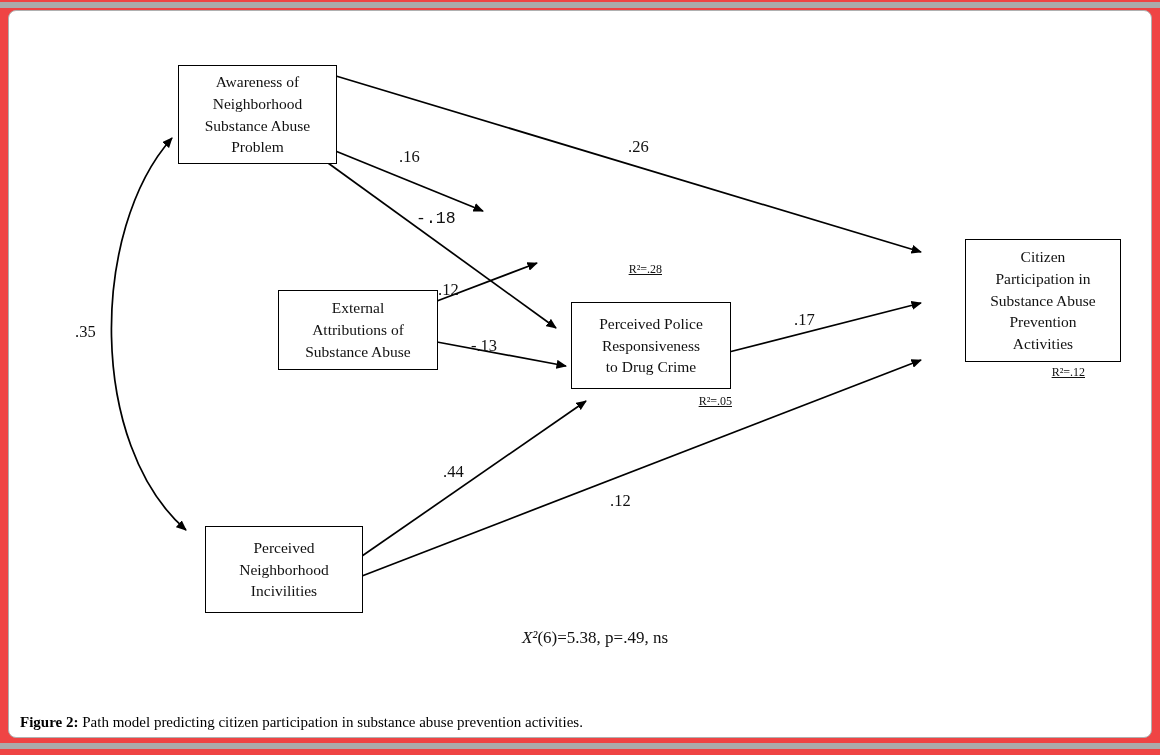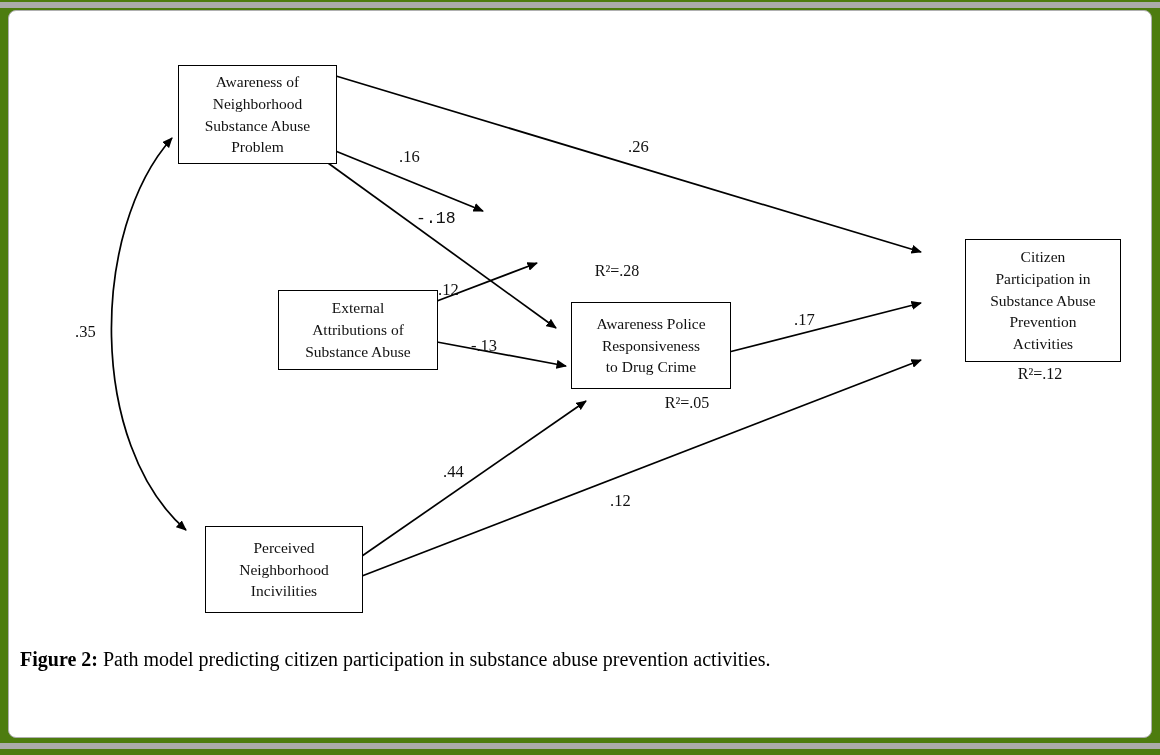--- a/index.html
+++ b/index.html
@@ -5,21 +5,21 @@
   html, body {
     margin: 0;
     padding: 0;
     background: #ffffff;
     font-family: "Liberation Serif", "DejaVu Serif", serif;
   }
   #stage {
     position: relative;
     width: 1160px;
     height: 755px;
-    background: #4d7c0f;
+    background: #ef4444;
     overflow: hidden;
   }
   .edge-bar {
     position: absolute;
     left: 0;
     width: 1160px;
     height: 6px;
     background: #ababab;
   }
   #top-bar { top: 2px; }
@@ -55,24 +55,25 @@
     color: #111111;
   }
   #node-awareness    { left: 178px; top: 65px;  width: 157px; height: 97px; }
   #node-concern      { left: 488px; top: 186px; width: 157px; height: 74px; }
   #node-external     { left: 278px; top: 290px; width: 158px; height: 78px; }
   #node-police       { left: 571px; top: 302px; width: 158px; height: 85px; }
   #node-citizen      { left: 926px; top: 239px; width: 154px; height: 121px; margin-left: 39px; }
   #node-incivilities { left: 205px; top: 526px; width: 156px; height: 85px; }
   .r2 {
     position: absolute;
-    font-size: 16px;
+    font-size: 12px;
     color: #111111;
     width: 90px;
-    text-align: center;
+    text-align: right;
+    text-decoration: underline;
   }
   #r2-concern { left: 572px; top: 262px; }
   #r2-police  { left: 642px; top: 394px; }
   #r2-citizen { left: 995px; top: 365px; }
   .coef {
     position: absolute;
     font-size: 16.5px;
     color: #111111;
   }
   #coef-awareness-citizen     { left: 628px; top: 137px; }
@@ -90,23 +91,23 @@
     top: 628px;
     width: 280px;
     text-align: center;
     font-size: 17px;
     color: #111111;
   }
   #fit-stat .fit-x { font-style: italic; }
   #caption {
     position: absolute;
     left: 20px;
-    top: 648px;
+    top: 714px;
     width: 1100px;
-    font-size: 20px;
+    font-size: 15px;
     color: #000000;
   }
   #caption .cap-prefix { font-weight: bold; }
 </style>
 </head>
 <body>
 
 <div id="stage">
 
   <div id="top-bar" class="edge-bar"></div>
@@ -136,21 +137,21 @@
     </g>
   </svg>
 
   <div id="node-awareness" class="node">Awareness of
 Neighborhood
 Substance Abuse
 Problem</div>
   <div id="node-external" class="node">External
 Attributions of
 Substance Abuse</div>
-  <div id="node-police" class="node">Awareness Police
+  <div id="node-police" class="node">Perceived Police
 Responsiveness
 to Drug Crime</div>
   <div id="node-citizen" class="node">Citizen
 Participation in
 Substance Abuse
 Prevention
 Activities</div>
   <div id="node-incivilities" class="node">Perceived
 Neighborhood
 Incivilities</div>
@@ -162,18 +163,21 @@
   <div id="coef-awareness-citizen" class="coef">.26</div>
   <div id="coef-awareness-concern" class="coef">.16</div>
   <div id="coef-awareness-police" class="coef">-.18</div>
   <div id="coef-external-concern" class="coef">.12</div>
   <div id="coef-external-police" class="coef">-.13</div>
   <div id="coef-police-citizen" class="coef">.17</div>
   <div id="coef-incivilities-police" class="coef">.44</div>
   <div id="coef-incivilities-citizen" class="coef">.12</div>
   <div id="coef-awareness-incivilities" class="coef">.35</div>
 
+  <div id="fit-stat">
+    <span class="fit-x">X²</span><span>(6)=5.38, p=.49, ns</span>
+  </div>
 
   <div id="caption">
     <span class="cap-prefix">Figure 2:</span><span> Path model predicting citizen participation in substance abuse prevention activities.</span>
   </div>
 
 </div>
 
 </body></html>

